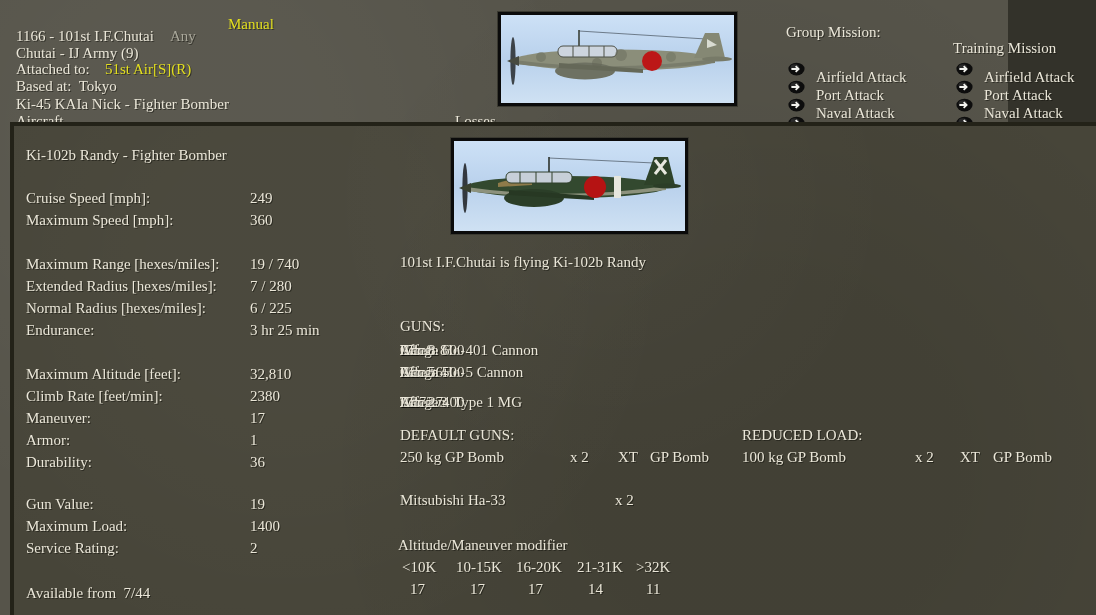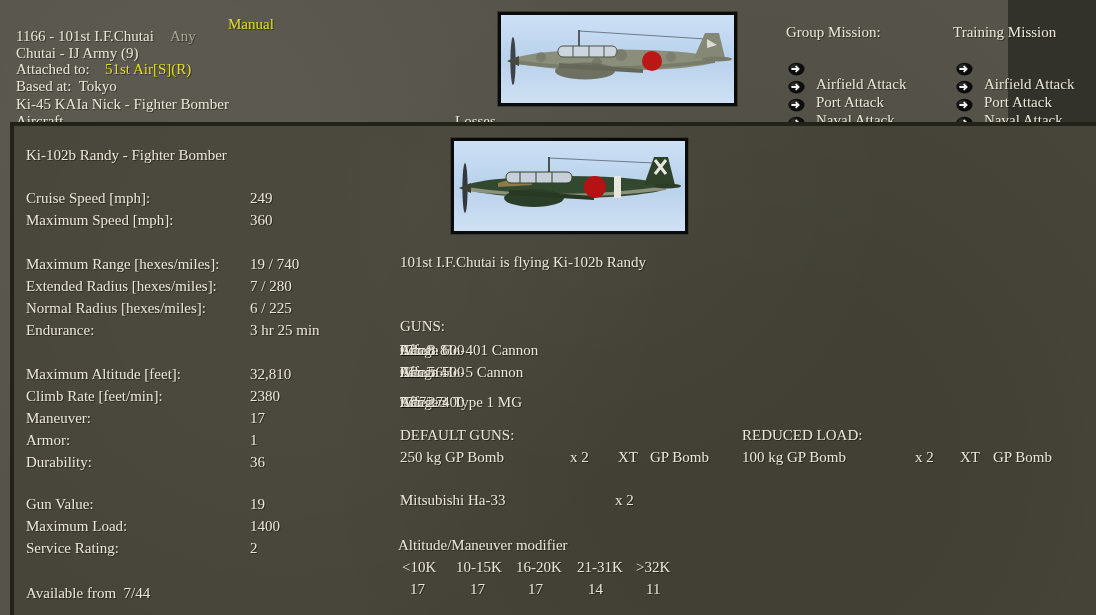--- a/index.html
+++ b/index.html
@@ -34,21 +34,21 @@
     position:absolute; border:3px solid #0b0b0b;
     background:linear-gradient(180deg,#cde1f6 0%,#b9d1ec 50%,#cfe1f3 100%);
     box-shadow:0 0 0 1px #3a3930;
   }
   .plane-box svg { display:block; width:100%; height:100%; }
 
   
   .arrow-icon { position:absolute; left:0; top:1px; width:17px; height:14px; }
 
   .mission-row { position:absolute; width:140px; height:17px; }
-  .mission-row .m-label { position:absolute; left:28px; top:15px; }
+  .mission-row .m-label { position:absolute; left:28px; top:8px; }
 
   
   .stat-row { position:absolute; left:26px; width:380px; height:18px; }
   .stat-row .stat-label { position:absolute; left:0; }
   .stat-row .stat-value { position:absolute; left:224px; }
 
   .gun-row { position:absolute; left:400px; width:690px; height:18px; }
   .gun-row span { position:absolute; }
   .g-name{left:0} .g-qty{left:170} .g-mount{left:217}
   .g-eff{left:342} .g-pen{left:437} .g-rng{left:506} .g-acc{left:622}
@@ -132,21 +132,21 @@
       <svg class="arrow-icon" viewBox="0 0 20 16">
           <ellipse cx="10" cy="8" rx="9.5" ry="7.5" fill="#0d0d0d"></ellipse>
           <ellipse cx="8" cy="6" rx="5" ry="3.5" fill="#3c3c3c" opacity="0.6"></ellipse>
           <path d="M4 8 h8 M9 4.5 L12.5 8 L9 11.5" stroke="#f2f2ee" stroke-width="2.1" fill="none"></path>
         </svg>
       <span class="txt m-label">Ground Attack</span>
     </div>
   </div>
 
   <div>
-    <span class="txt" style="left:953px; top:24px;">Training Mission</span>
+    <span class="txt" style="left:953px; top:40px;">Training Mission</span>
     <div class="mission-row" style="left:956px; top:61px;">
       <svg class="arrow-icon" viewBox="0 0 20 16">
           <ellipse cx="10" cy="8" rx="9.5" ry="7.5" fill="#0d0d0d"></ellipse>
           <ellipse cx="8" cy="6" rx="5" ry="3.5" fill="#3c3c3c" opacity="0.6"></ellipse>
           <path d="M4 8 h8 M9 4.5 L12.5 8 L9 11.5" stroke="#f2f2ee" stroke-width="2.1" fill="none"></path>
         </svg>
       <span class="txt m-label">Airfield Attack</span>
     </div>
     <div class="mission-row" style="left:956px; top:79px;">
       <svg class="arrow-icon" viewBox="0 0 20 16">

